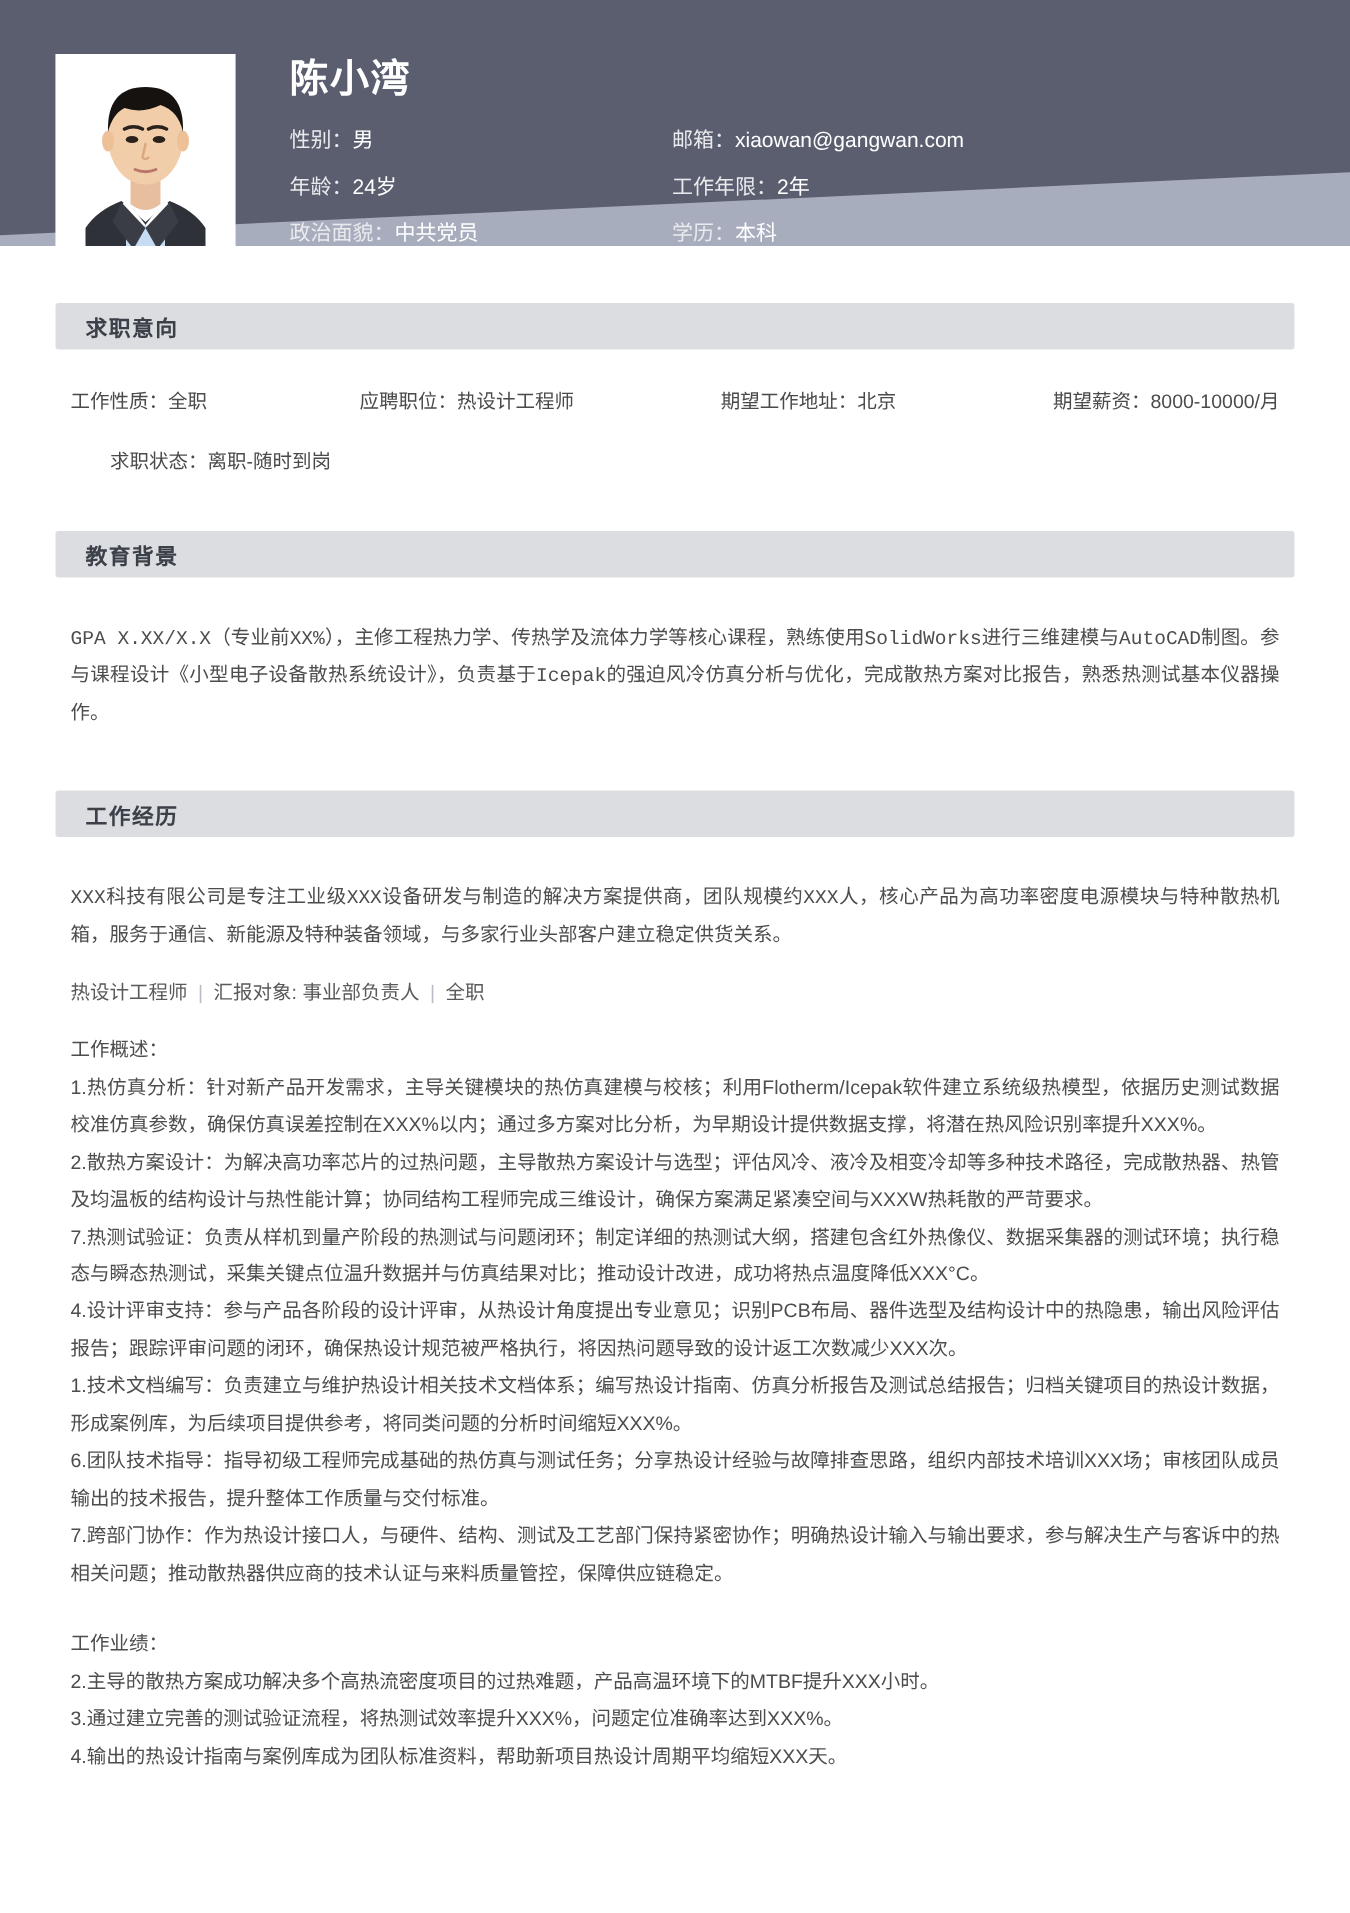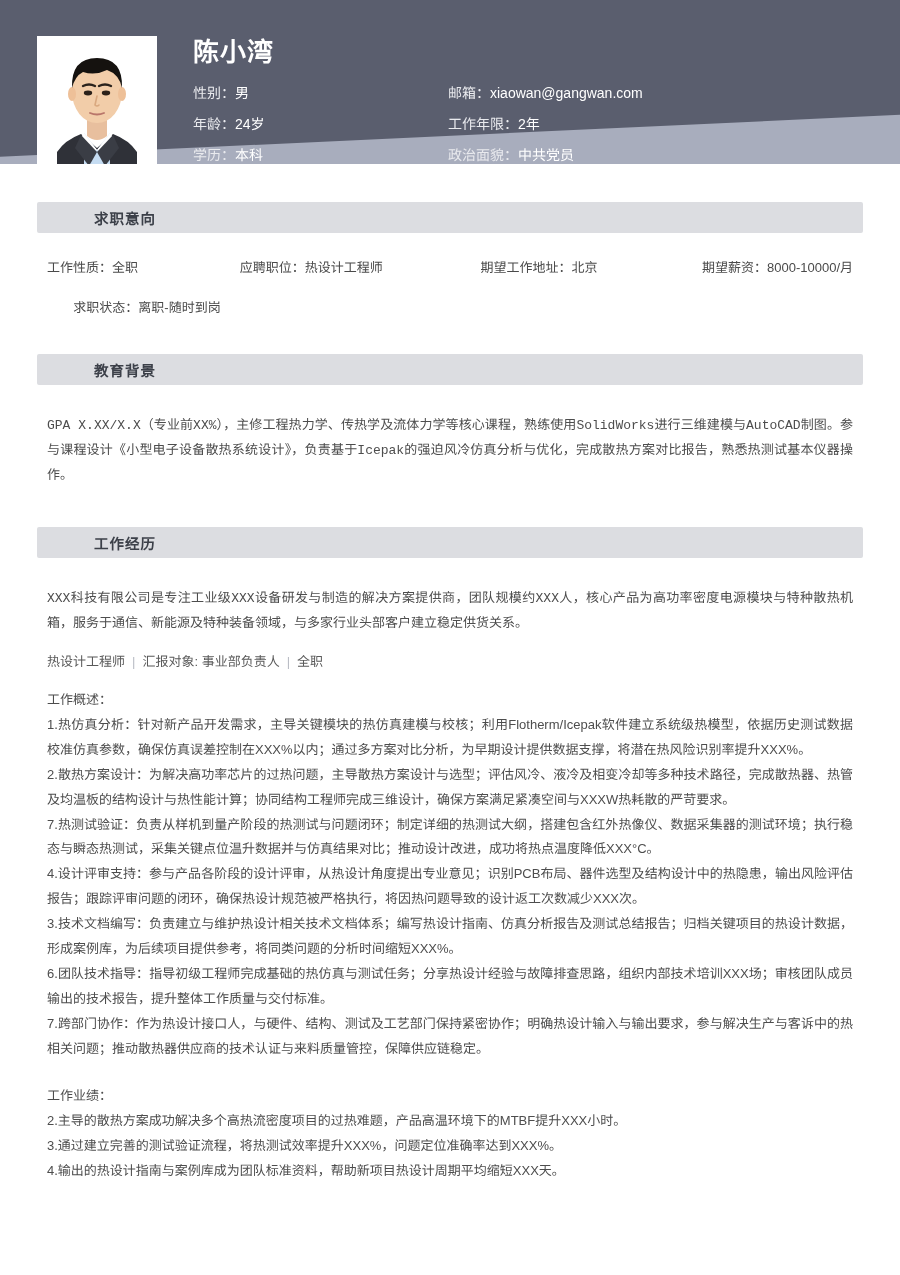--- a/index.html
+++ b/index.html
@@ -89,21 +89,20 @@
     align-items: center;
     padding-left: 20px;
     border-radius: 2px;
     margin-top: 38px;
   }
   .section-bar .section-title {
     font-size: 14.5px;
     font-weight: bold;
     color: #3c4049;
     letter-spacing: 1px;
-    margin-left: 37px;
   }
 
   .block { padding: 0 10px; }
 
   
   .intent-row {
     display: flex;
     font-size: 13px;
     color: #4a4a4a;
     margin-top: 24px;
@@ -208,24 +207,24 @@
         </div>
 
         <div class="meta-item">
           <span class="mk">年龄：</span><span class="mv">24岁</span>
         </div>
         <div class="meta-item">
           <span class="mk">工作年限：</span><span class="mv">2年</span>
         </div>
 
         <div class="meta-item">
+          <span class="mk">政治面貌：</span><span class="mv">中共党员</span>
+        </div>
+        <div class="meta-item">
           <span class="mk">学历：</span><span class="mv">本科</span>
-        </div>
-        <div class="meta-item">
-          <span class="mk">政治面貌：</span><span class="mv">中共党员</span>
         </div>
 
         <div class="meta-item">
           <span class="mk">手机号：</span><span class="mv">18600001654</span>
         </div>
       </div>
     </div>
   </div>
 </div>
 
@@ -273,21 +272,21 @@
     <div class="role-line">
       <span>热设计工程师</span><span class="sep">|</span><span>汇报对象: 事业部负责人</span><span class="sep">|</span><span>全职</span>
     </div>
 
     <div class="list-block">
       <span class="lead">工作概述：</span>
       <span class="li">1.热仿真分析：针对新产品开发需求，主导关键模块的热仿真建模与校核；利用Flotherm/Icepak软件建立系统级热模型，依据历史测试数据校准仿真参数，确保仿真误差控制在XXX%以内；通过多方案对比分析，为早期设计提供数据支撑，将潜在热风险识别率提升XXX%。</span>
       <span class="li">2.散热方案设计：为解决高功率芯片的过热问题，主导散热方案设计与选型；评估风冷、液冷及相变冷却等多种技术路径，完成散热器、热管及均温板的结构设计与热性能计算；协同结构工程师完成三维设计，确保方案满足紧凑空间与XXXW热耗散的严苛要求。</span>
       <span class="li">7.热测试验证：负责从样机到量产阶段的热测试与问题闭环；制定详细的热测试大纲，搭建包含红外热像仪、数据采集器的测试环境；执行稳态与瞬态热测试，采集关键点位温升数据并与仿真结果对比；推动设计改进，成功将热点温度降低XXX°C。</span>
       <span class="li">4.设计评审支持：参与产品各阶段的设计评审，从热设计角度提出专业意见；识别PCB布局、器件选型及结构设计中的热隐患，输出风险评估报告；跟踪评审问题的闭环，确保热设计规范被严格执行，将因热问题导致的设计返工次数减少XXX次。</span>
-      <span class="li">3.技术文档编写：负责建立与维护热设计相关技术文档体系；编写热设计指南、仿真分析报告及测试总结报告；归档关键项目的热设计数据，形成案例库，为后续项目提供参考，将同类问题的分析时间缩短XXX%。</span>
+      <span class="li">1.技术文档编写：负责建立与维护热设计相关技术文档体系；编写热设计指南、仿真分析报告及测试总结报告；归档关键项目的热设计数据，形成案例库，为后续项目提供参考，将同类问题的分析时间缩短XXX%。</span>
       <span class="li">6.团队技术指导：指导初级工程师完成基础的热仿真与测试任务；分享热设计经验与故障排查思路，组织内部技术培训XXX场；审核团队成员输出的技术报告，提升整体工作质量与交付标准。</span>
       <span class="li">7.跨部门协作：作为热设计接口人，与硬件、结构、测试及工艺部门保持紧密协作；明确热设计输入与输出要求，参与解决生产与客诉中的热相关问题；推动散热器供应商的技术认证与来料质量管控，保障供应链稳定。</span>
     </div>
 
     <div class="list-block gap">
       <span class="lead">工作业绩：</span>
       <span class="li">2.主导的散热方案成功解决多个高热流密度项目的过热难题，产品高温环境下的MTBF提升XXX小时。</span>
       <span class="li">3.通过建立完善的测试验证流程，将热测试效率提升XXX%，问题定位准确率达到XXX%。</span>
       <span class="li">4.输出的热设计指南与案例库成为团队标准资料，帮助新项目热设计周期平均缩短XXX天。</span>
 

